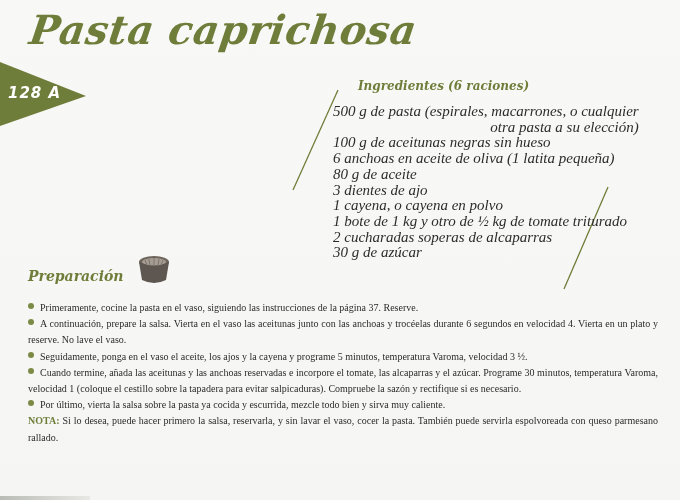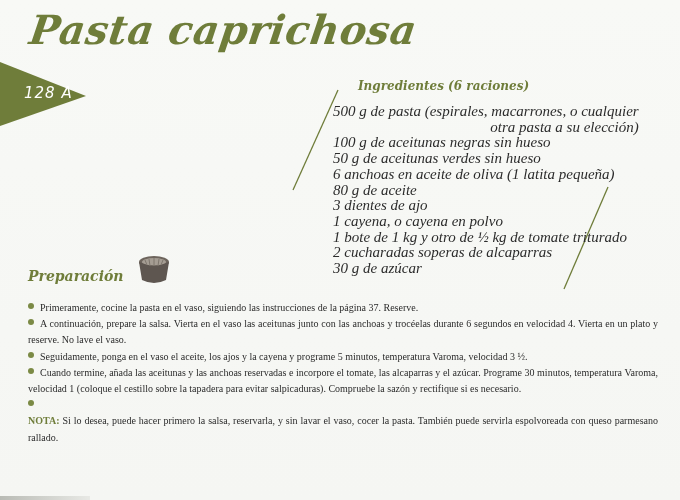--- a/index.html
+++ b/index.html
@@ -18,23 +18,23 @@
     font-size: 40px; color: #6f7d3a;
     letter-spacing: 0.5px;
     transform: skewX(-8deg);
   }
   .badge {
     position: absolute; left: 0; top: 62px;
     width: 88px; height: 64px;
   }
   .badge svg { position: absolute; left: 0; top: 0; }
   .badge-label {
-    position: absolute; left: 24px; top: 22px;
+    position: absolute; left: 8px; top: 22px;
     font-family: "DejaVu Sans", sans-serif;
-    font-style: italic; font-weight: normal;
+    font-style: italic; font-weight: bold;
     color: #ffffff; font-size: 15px; letter-spacing: 1px;
   }
   .ing-title {
     position: absolute; left: 358px; top: 79px;
     font-family: "DejaVu Serif", serif;
     font-style: italic; font-weight: bold;
     font-size: 12px; color: #6f7d3a;
   }
   .ing-list {
     position: absolute; left: 333px; top: 104px;
@@ -90,21 +90,20 @@
   <svg class="slash" style="left:562px;top:185px" width="50" height="106">
     <line x1="46" y1="2" x2="2" y2="104" stroke="#6f7d3a" stroke-width="1.3"></line>
   </svg>
 
   <div class="ing-title">Ingredientes (6 raciones)</div>
 
   <ul class="ing-list">
     <li>500 g de pasta (espirales, macarrones, o cualquier</li>
     <li class="indent">otra pasta a su elección)</li>
     <li>100 g de aceitunas negras sin hueso</li>
-    <li>50 g de aceitunas verdes sin hueso</li>
     <li>6 anchoas en aceite de oliva (1 latita pequeña)</li>
     <li>80 g de aceite</li>
     <li>3 dientes de ajo</li>
     <li>1 cayena, o cayena en polvo</li>
     <li>1 bote de 1 kg y otro de ½ kg de tomate triturado</li>
     <li>2 cucharadas soperas de alcaparras</li>
     <li>30 g de azúcar</li>
   </ul>
 
   <div class="prep-title">Preparación</div>
@@ -114,18 +113,18 @@
     <ellipse cx="17" cy="8" rx="12" ry="4" fill="#a59d93"></ellipse>
     <path d="M2 8 L5 26 Q17 32 29 26 L32 8 Q17 15 2 8 Z" fill="#5e5650"></path>
     <path d="M8 6 L10 11 M12 5 L13 12 M17 4 L17 12 M22 5 L21 12 M26 6 L24 11" stroke="#7e766d" stroke-width="1"></path>
   </svg>
 
   <div class="prep">
     <p><span class="bullet"></span><span>Primeramente, cocine la pasta en el vaso, siguiendo las instrucciones de la página 37. Reserve.</span></p>
     <p><span class="bullet"></span><span>A continuación, prepare la salsa. Vierta en el vaso las aceitunas junto con las anchoas y trocéelas durante 6 segundos en velocidad 4. Vierta en un plato y reserve. No lave el vaso.</span></p>
     <p><span class="bullet"></span><span>Seguidamente, ponga en el vaso el aceite, los ajos y la cayena y programe 5 minutos, temperatura Varoma, velocidad 3 ½.</span></p>
     <p><span class="bullet"></span><span>Cuando termine, añada las aceitunas y las anchoas reservadas e incorpore el tomate, las alcaparras y el azúcar. Programe 30 minutos, temperatura Varoma, velocidad 1 (coloque el cestillo sobre la tapadera para evitar salpicaduras). Compruebe la sazón y rectifique si es necesario.</span></p>
-    <p><span class="bullet"></span></p>
+    <p><span class="bullet"></span><span>Por último, vierta la salsa sobre la pasta ya cocida y escurrida, mezcle todo bien y sirva muy caliente.</span></p>
     <p><span class="nota-label">NOTA:</span><span> Si lo desea, puede hacer primero la salsa, reservarla, y sin lavar el vaso, cocer la pasta. También puede servirla espolvoreada con queso parmesano rallado.</span></p>
   </div>
 
   <div class="bottom-shadow"></div>
 </div>
 
 </body></html>

